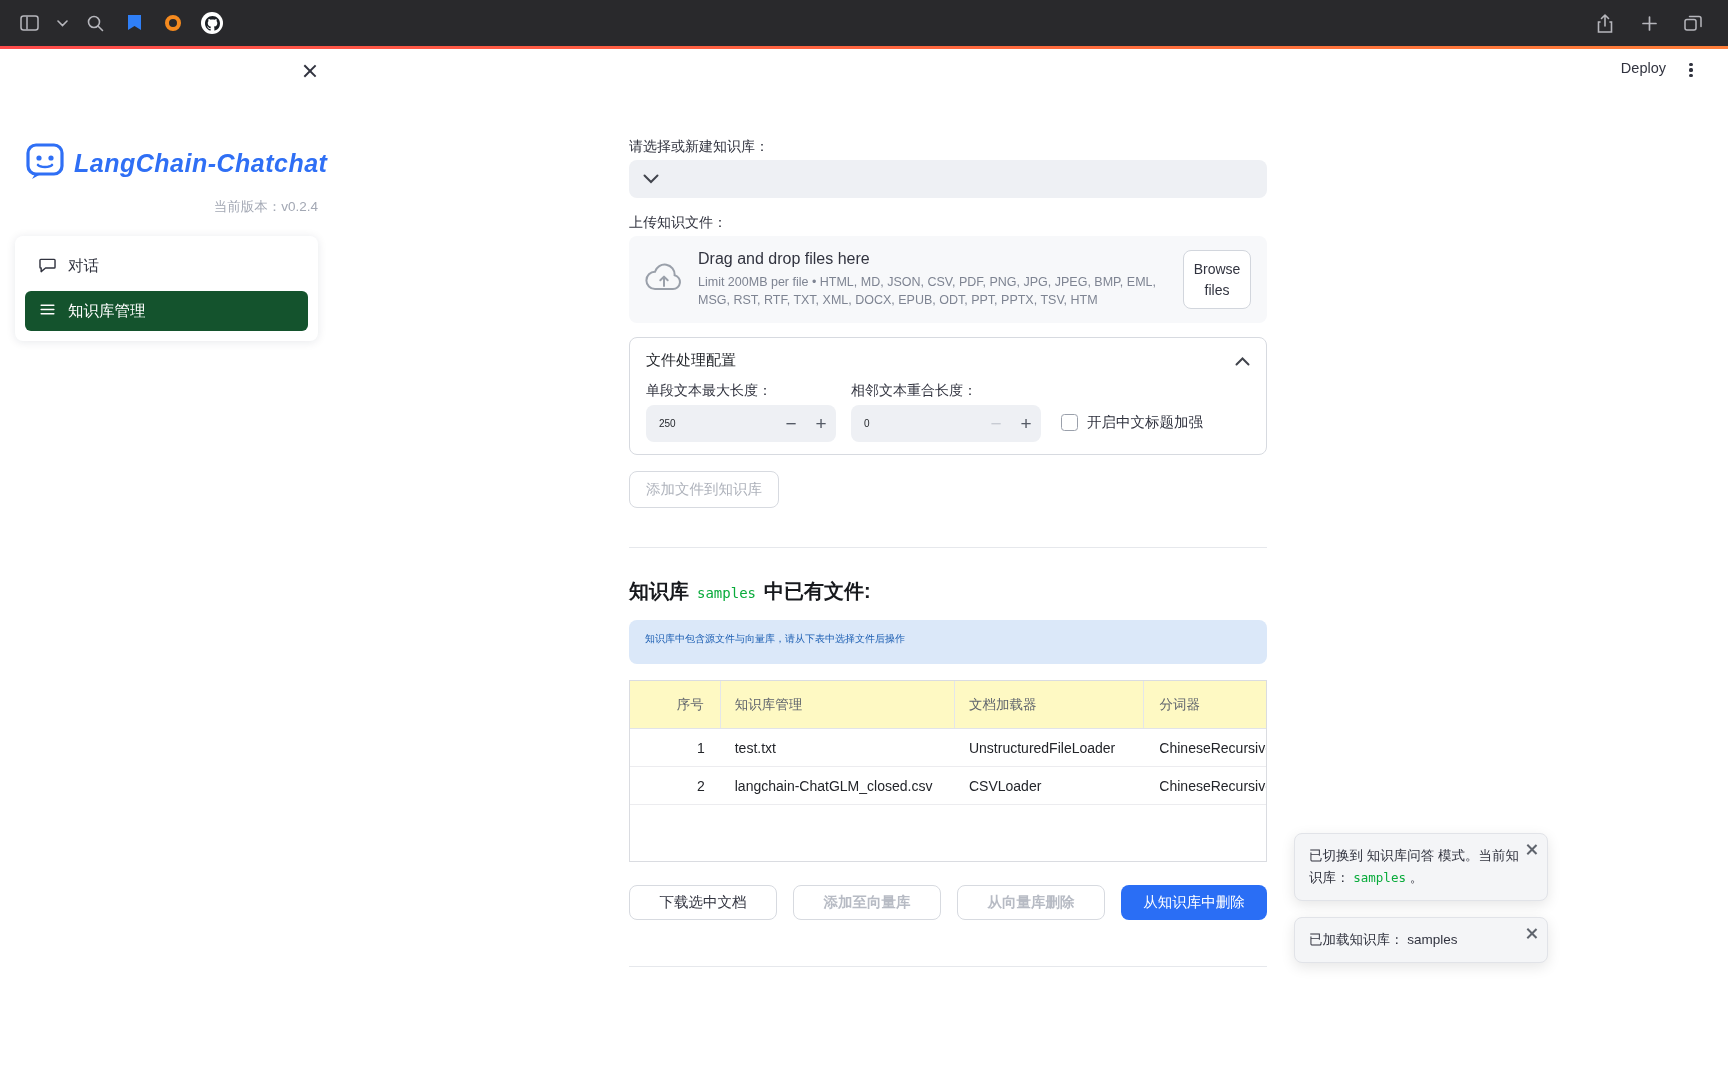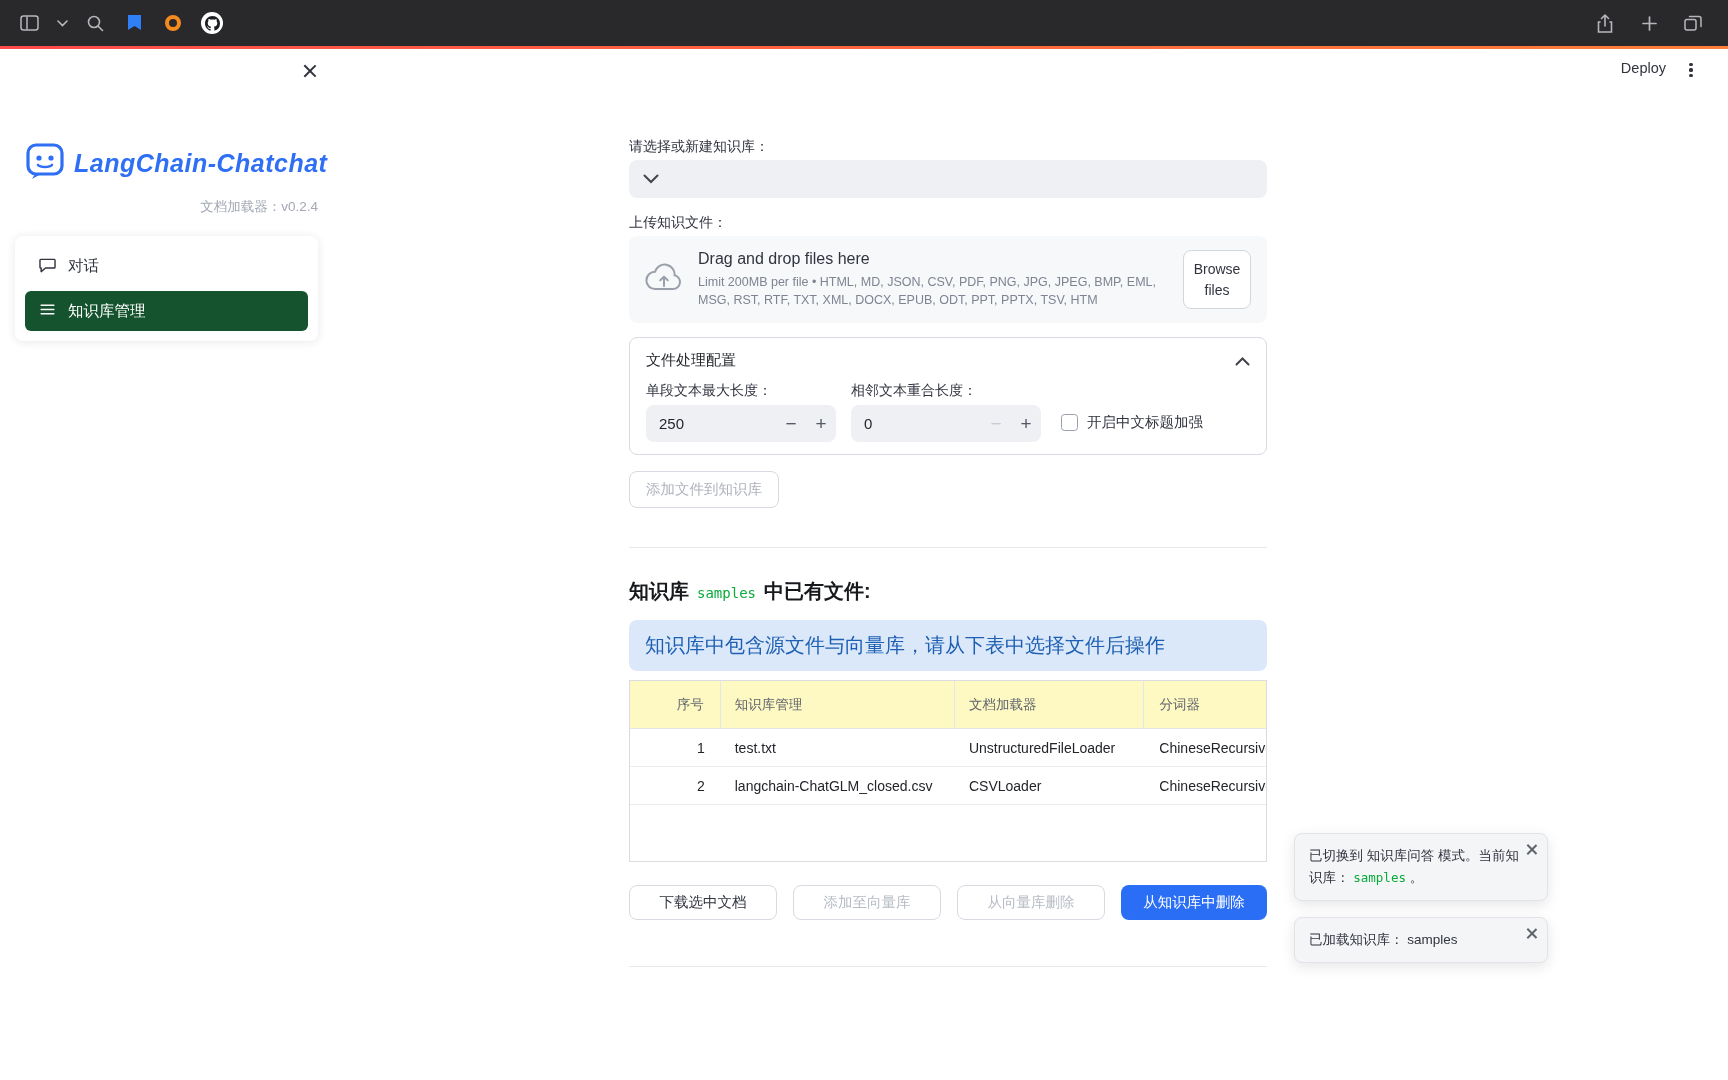--- a/index.html
+++ b/index.html
@@ -55,54 +55,54 @@
   .dz-mid { flex:1; }
   .dz-title { font-size:16px; color:#31333f; margin-bottom:5px; }
   .dz-sub { font-size:12.5px; color:#7e8492; line-height:1.45; max-width:480px; }
   .browse-btn { width:68px; padding:8px 8px; background:#fff; border:1px solid #d2d6dd; border-radius:8px; font-size:14px; color:#31333f; text-align:center; line-height:1.45; cursor:pointer; }
 
   .expander { top:288px; left:0; width:638px; height:118px; border:1px solid #d7dae0; border-radius:8px; }
   .exp-title { position:absolute; top:13px; left:16px; font-size:15px; color:#1f2227; }
   .exp-chev { position:absolute; top:14px; right:16px; cursor:pointer; }
   .num-label { position:absolute; top:44px; font-size:14px; color:#31333f; }
   .num-input { position:absolute; top:67px; width:190px; height:37px; background:#eef0f4; border-radius:8px; display:flex; align-items:center; }
-  .num-val { flex:1; padding-left:13px; font-size:15px; color:#1f2227; }
+  .num-val { flex:1; padding-left:13px; font-size:10px; color:#1f2227; }
   .step { width:30px; text-align:center; font-size:19px; color:#555b66; background:none; border:none; cursor:pointer; font-family:inherit; }
   .step.disabled { color:#c7cbd3; }
   .cbx-row { position:absolute; left:431px; top:75px; display:flex; align-items:center; gap:9px; cursor:pointer; }
   .cbx { width:17px; height:17px; border:1.7px solid #9aa0ab; border-radius:3.5px; background:#fff; }
   .cbx-label { font-size:14.5px; color:#31333f; }
 
   .btn { border-radius:8px; font-size:14.5px; font-family:inherit; cursor:pointer; background:#fff; border:1px solid #d7dae0; color:#31333f; }
   .add-btn { top:422px; left:0; height:37px; padding:0 16px; color:#aeb2bb; }
 
   .divider { left:0; width:638px; height:1px; background:#e6e8ec; }
 
   .files-heading { top:529px; left:0; font-size:20px; font-weight:bold; color:#17191d; display:flex; align-items:baseline; gap:8px; }
   .code { font-family:"DejaVu Sans Mono","Liberation Mono",monospace; color:#09ab3b; font-weight:normal; }
   .files-heading .code { font-size:14px; }
 
-  .info-banner { top:571px; left:0; width:638px; min-height:44px; background:#dbe8f9; border-radius:8px; padding:12px 16px; font-size:20px; color:#1d5fb3; }
+  .info-banner { top:571px; left:0; width:638px; min-height:44px; background:#dbe8f9; border-radius:8px; padding:12px 16px; font-size:10px; color:#1d5fb3; }
 
   .table { top:631px; left:0; width:638px; height:182px; border:1px solid #dadce1; background:#fff; overflow:hidden; display:flex; flex-direction:column; }
   .t-head { display:flex; height:48px; background:#fef9c3; border-bottom:1px solid #e2e4e8; }
   .t-head .cell { font-size:13.5px; color:#5f646d; display:flex; align-items:center; border-right:1px solid #e4e6ea; }
   .t-head .cell:last-child { border-right:none; }
   .t-row { display:flex; height:38px; border-bottom:1px solid #ececef; cursor:pointer; }
   .t-row .cell { font-size:14px; color:#23252a; display:flex; align-items:center; white-space:nowrap; overflow:hidden; }
   .cell.c0 { width:91px; justify-content:flex-end; padding-right:16px; }
   .cell.c1 { width:235px; padding-left:14px; }
   .cell.c2 { width:190px; padding-left:14px; }
   .cell.c3 { width:122px; padding-left:15px; }
   .t-fill { flex:1; }
 
   .actions { top:836px; left:0; width:638px; display:flex; justify-content:space-between; }
   .actions .btn { height:35px; }
   .a-btn { width:148px; }
-  .a-btn.disabled { color:#b7bbc4; cursor:default; }
+  .a-btn.disabled { color:#b7bbc4; cursor:default;font-weight:bold; }
   .a-primary { width:146px; background:#2a6ef5; border:none; color:#fff; }
 
   
   .toast { position:absolute; right:180px; width:254px; background:#f4f5f7; border:1px solid #e1e3e8; border-radius:8px; box-shadow:0 4px 14px rgba(0,0,0,0.10); padding:11px 26px 11px 14px; font-size:13.5px; color:#31333f; line-height:1.62; }
   .toast .code { font-size:12.5px; }
   .toast-close { position:absolute; top:9px; right:9px; width:13px; height:13px; cursor:pointer; }
   .toast-close::before,.toast-close::after { content:""; position:absolute; left:6px; top:0; width:1.5px; height:13px; background:#5f646d; }
   .toast-close::before { transform:rotate(45deg); }
   .toast-close::after { transform:rotate(-45deg); }
   .toast1 { top:784px; }
@@ -181,21 +181,21 @@
           <svg width="40" height="40" viewBox="0 0 40 40">
               <rect x="3" y="4" width="34" height="29" rx="8" fill="none" stroke="#2f6ff5" stroke-width="3.2"></rect>
               <circle cx="14" cy="17" r="2.6" fill="#2f6ff5"></circle>
               <circle cx="26" cy="17" r="2.6" fill="#2f6ff5"></circle>
               <path d="M13 24c2.2 2.6 11.8 2.6 14 0" fill="none" stroke="#2f6ff5" stroke-width="2.6" stroke-linecap="round"></path>
               <path d="M10 33l-3 5 8-4.5" fill="#2f6ff5"></path>
             </svg>
         </span>
         <span class="logo-text">LangChain-Chatchat</span>
       </div>
-      <div class="version">文档加载器：v0.2.4</div>
+      <div class="version">当前版本：v0.2.4</div>
 
       <nav class="menu-card">
         <div class="menu-item">
           <span>
             <svg width="19" height="19" viewBox="0 0 24 24">
                 <path d="M3.5 5.5h17a1 1 0 0 1 1 1v9a1 1 0 0 1-1 1H9.5L4 21v-4.5h-.5a1 1 0 0 1-1-1v-9a1 1 0 0 1 1-1z" fill="none" stroke="currentColor" stroke-width="1.8" stroke-linejoin="round"></path>
               </svg>
           </span>
           <span>对话</span>
         </div>

